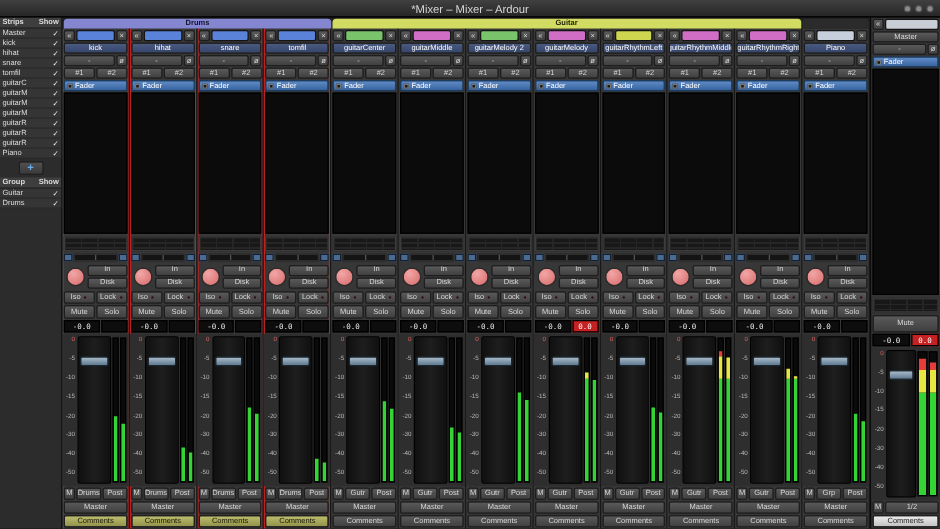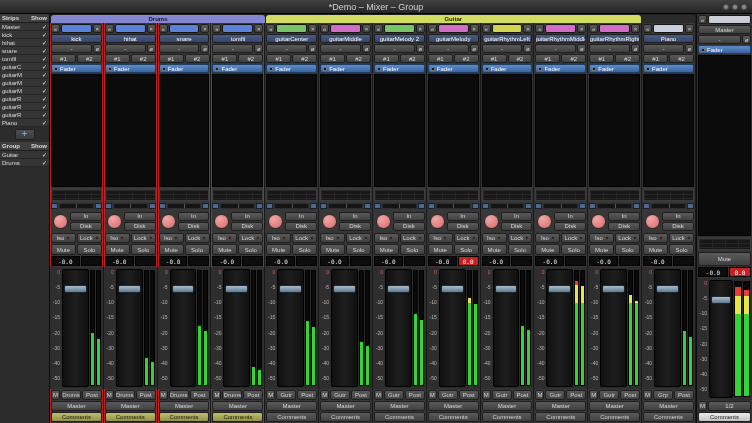--- a/index.html
+++ b/index.html
@@ -71,21 +71,21 @@
   .comments-row{margin-bottom:1px;}
   
   .master{width:56px;flex:none;background:#343434;border-left:1px solid #0c0c0c;display:flex;flex-direction:column;}
   .master .meters{width:16px;}
   .master-comments{background:linear-gradient(#ececec,#c2c2c2);color:#222;}
 </style>
 </head>
 <body>
 
 <div class="titlebar">
-  <span>*Demo – Mixer – Group</span>
+  <span>*Mixer – Mixer – Ardour</span>
   <span class="win-dots">
     <span class="win-dot"></span>
     <span class="win-dot"></span>
     <span class="win-dot"></span>
   </span>
 </div>
 
 <div class="main">
 
   <div class="sidebar">

